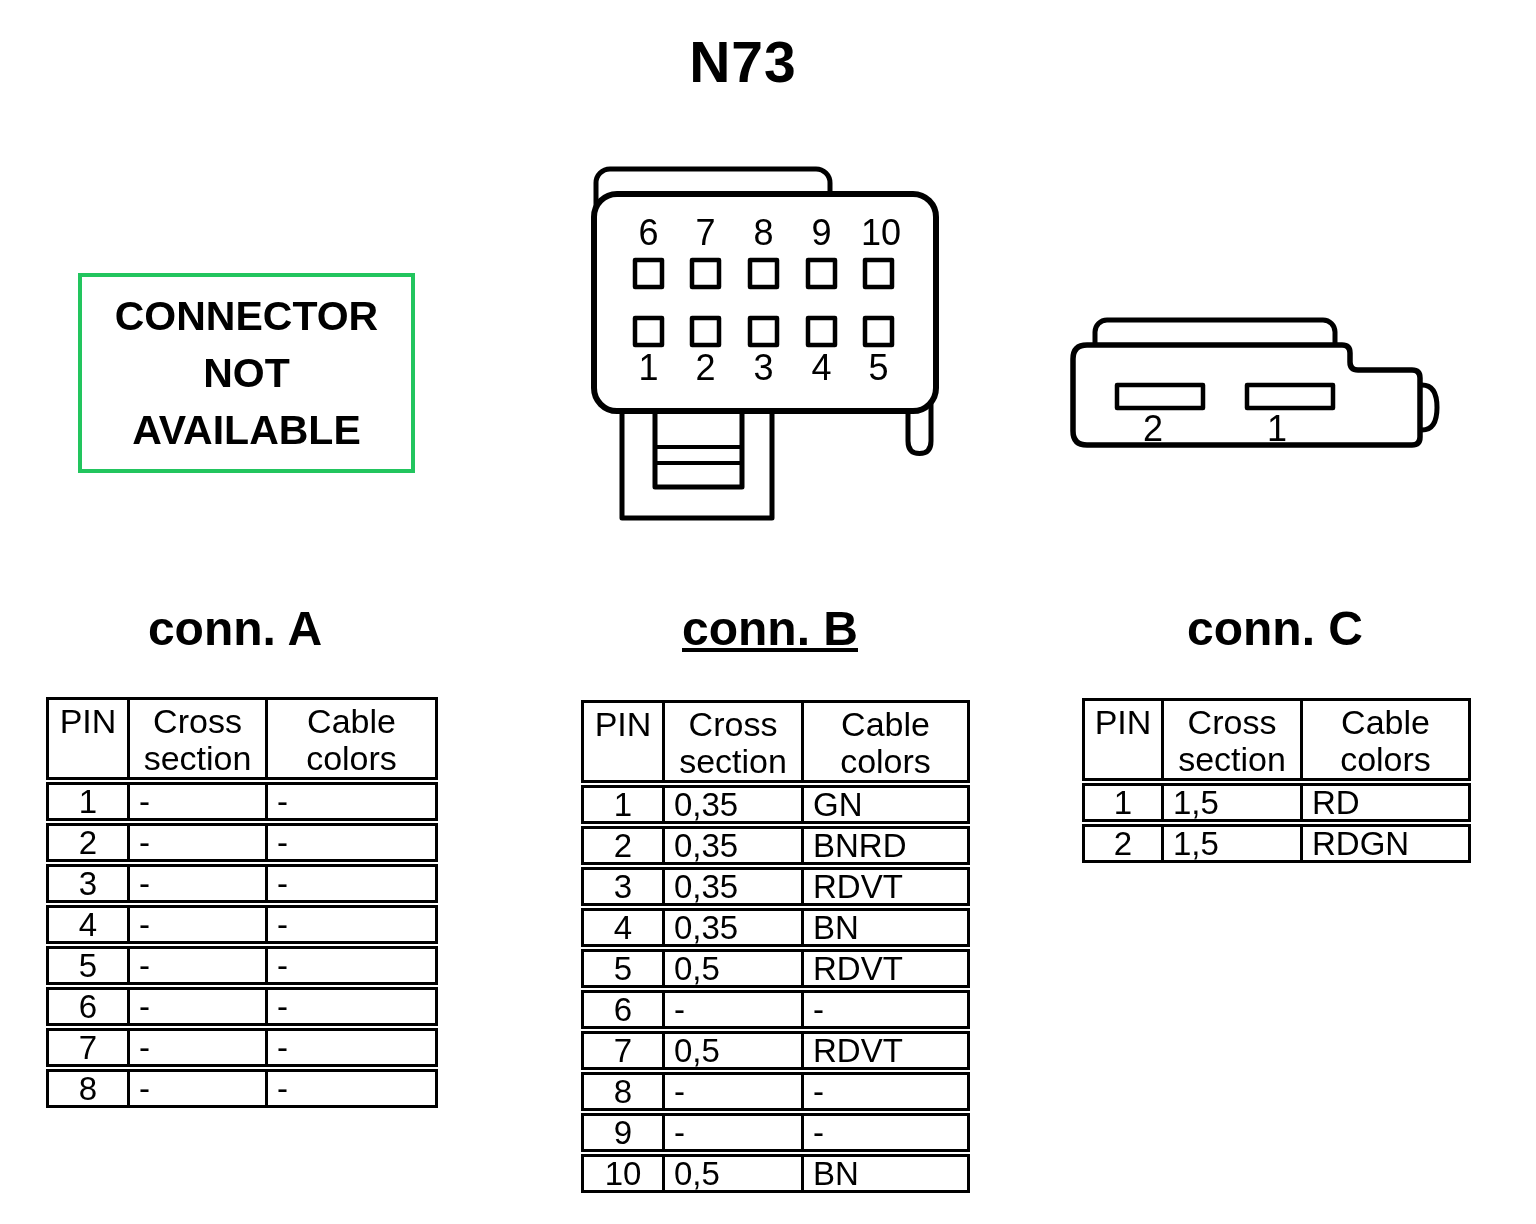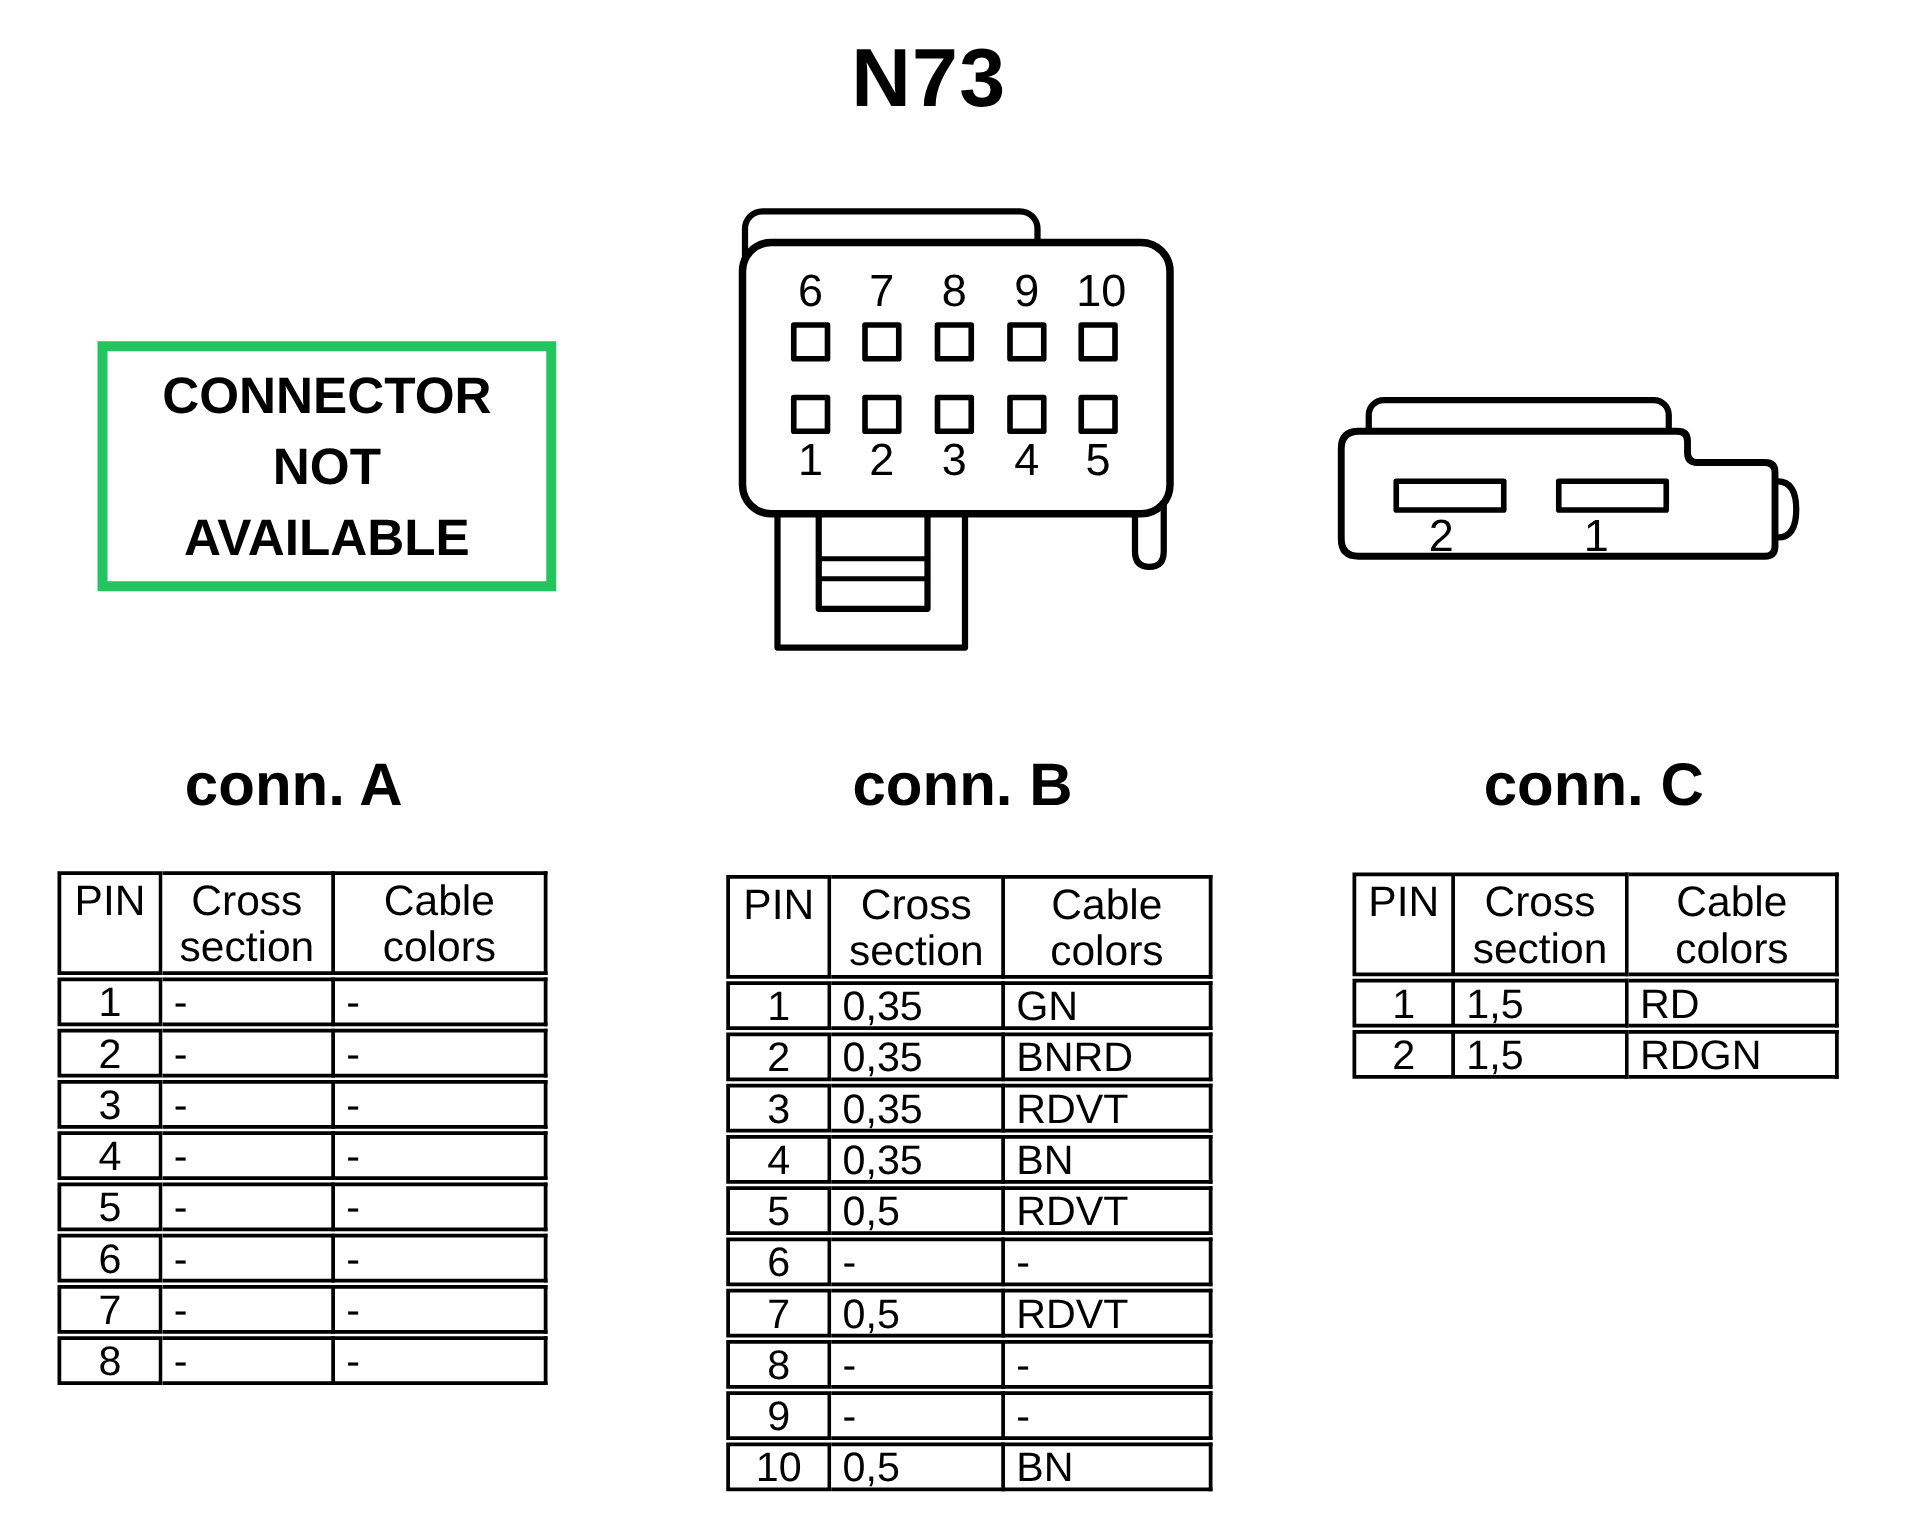--- a/index.html
+++ b/index.html
@@ -10,37 +10,37 @@
     background: #ffffff;
     font-family: "Liberation Sans", "DejaVu Sans", sans-serif;
     color: #000000;
     overflow: hidden;
   }
   
   .main-title {
     position: absolute;
     left: 593px; top: 22px; width: 300px;
     text-align: center;
-    font-size: 66px; font-weight: bold; line-height: 80px;
+    font-size: 57px; font-weight: bold; line-height: 80px;
     letter-spacing: 1px;
   }
   .conn-title {
     position: absolute;
     top: 592px; width: 390px;
     text-align: center;
     font-size: 48px; font-weight: bold; line-height: 74px;
   }
   .conn-title.a { left: 40px; }
-  .conn-title.b { left: 575px; }
+  .conn-title.b { left: 575px; text-decoration: underline; }
   .conn-title.c { left: 1080px; }
   
   .na-box {
     position: absolute;
-    left: 78px; top: 273px; width: 367px; height: 200px;
-    border: 8px solid #22c55e; box-sizing: border-box;
+    left: 78px; top: 273px; width: 337px; height: 200px;
+    border: 4px solid #22c55e; box-sizing: border-box;
     display: flex; flex-direction: column;
     align-items: center; justify-content: center;
     font-size: 41px; font-weight: bold; line-height: 57px;
     text-align: center;
   }
   
   .conn-svg { position: absolute; }
   .svg-b { left: 585px; top: 165px; }
   .svg-c { left: 1065px; top: 310px; }
   .conn-svg text {

